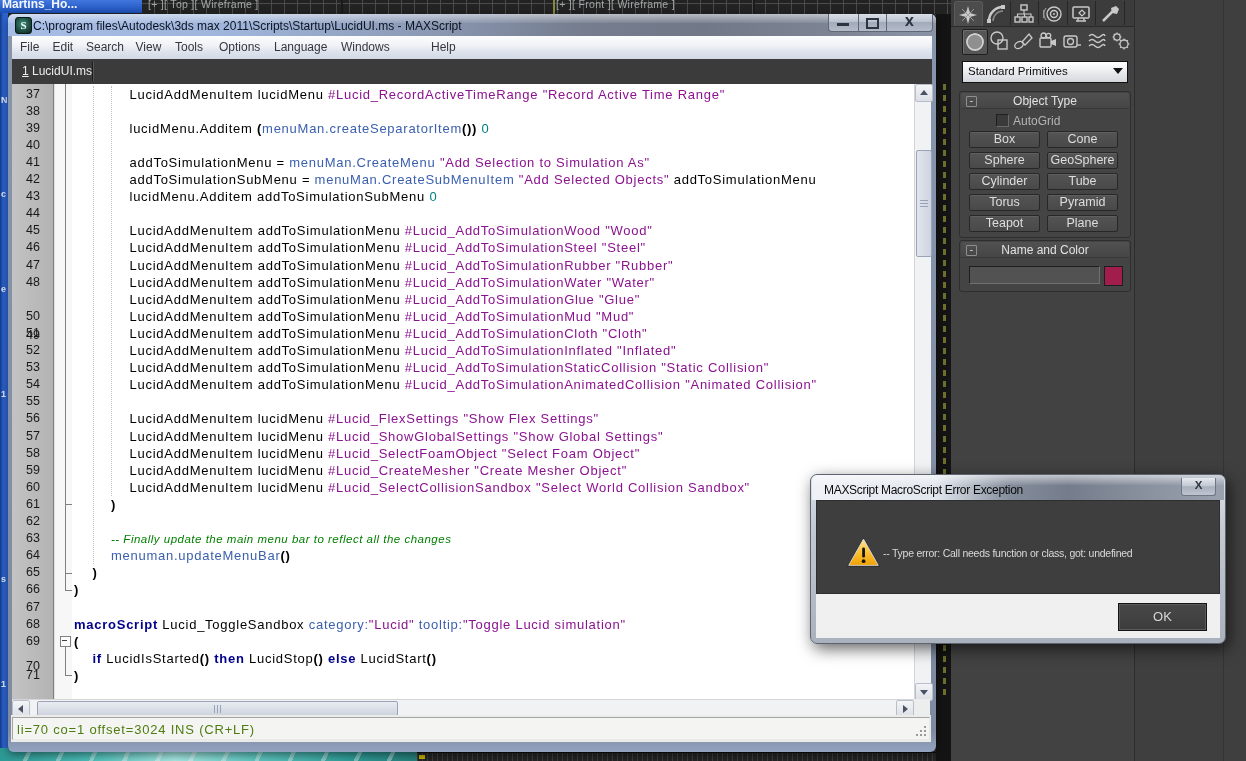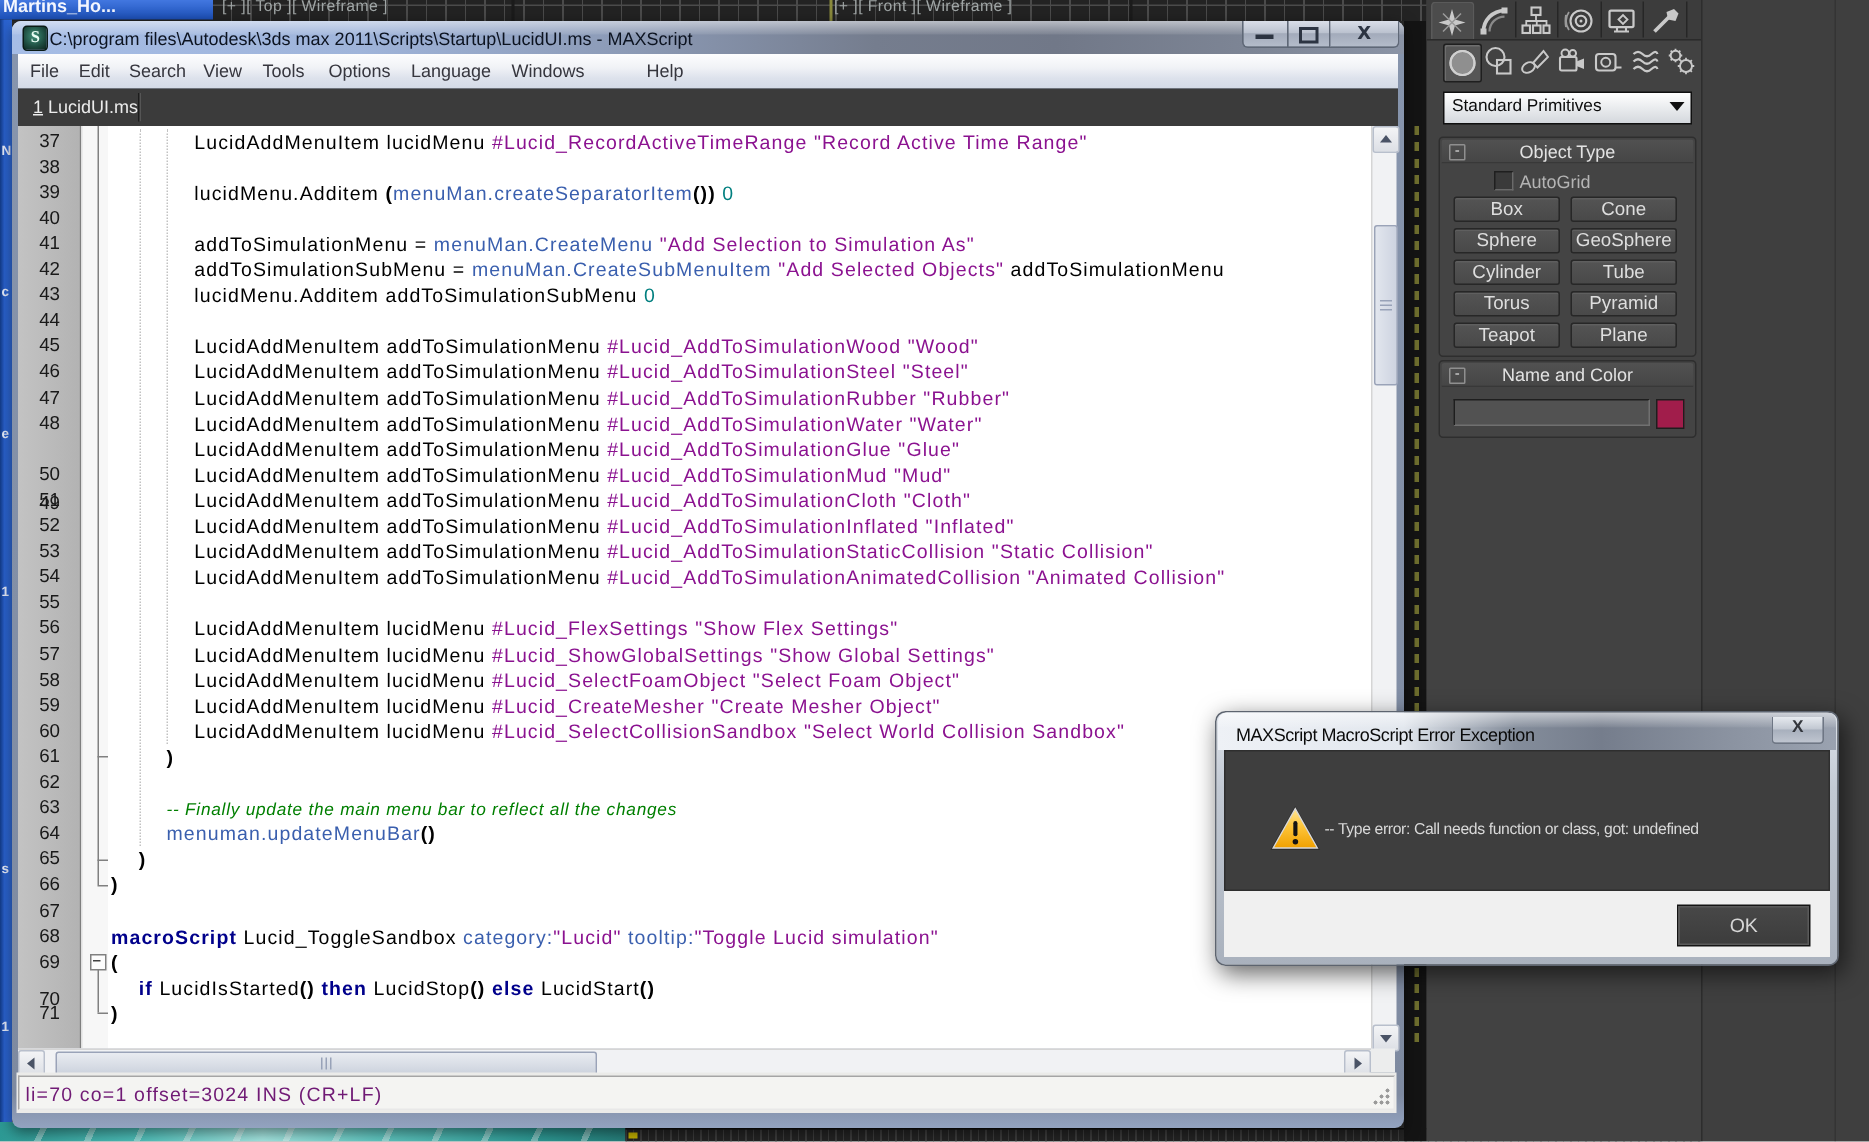--- a/index.html
+++ b/index.html
@@ -145,21 +145,21 @@
   #hscroll{position:absolute;left:4px;top:685px;width:902px;height:16px;background:#f1f2f4;border-top:1px solid #d5d5d5;}
   #hthumb{position:absolute;left:25px;top:1px;width:359px;height:14px;background:linear-gradient(180deg,#e9ecf1,#ccd2dd);
      border:1px solid #9aa3b8;border-radius:2px;}
   .grip-v{position:absolute;top:3px;width:1px;height:8px;background:#98a2b8;}
   #hv-corner{position:absolute;left:906px;top:685px;width:16px;height:16px;background:#eceded;}
 
   
   #statusbar{position:absolute;left:3px;top:701px;width:920px;height:27px;background:#ebebe9;}
   #status-field{position:absolute;left:1px;top:2px;right:1px;bottom:2px;background:#f4f4f2;
      border:1px solid #a5a5a5;border-bottom-color:#e8e8e8;border-right-color:#e8e8e8;}
-  #status-text{position:absolute;left:4px;top:4px;font-size:13px;color:#701a75;white-space:nowrap;letter-spacing:0.8px;}
+  #status-text{position:absolute;left:4px;top:4px;font-size:13px;color:#4d7c0f;white-space:nowrap;letter-spacing:0.8px;}
   #resize-grip{position:absolute;right:2px;bottom:2px;width:13px;height:13px;
      background-image:
        radial-gradient(circle at 11px 11px,#9a9a9a 1.2px,transparent 1.5px),
        radial-gradient(circle at 7px 11px,#9a9a9a 1.2px,transparent 1.5px),
        radial-gradient(circle at 11px 7px,#9a9a9a 1.2px,transparent 1.5px),
        radial-gradient(circle at 3px 11px,#9a9a9a 1.2px,transparent 1.5px),
        radial-gradient(circle at 7px 7px,#9a9a9a 1.2px,transparent 1.5px),
        radial-gradient(circle at 11px 3px,#9a9a9a 1.2px,transparent 1.5px);}
 
   

